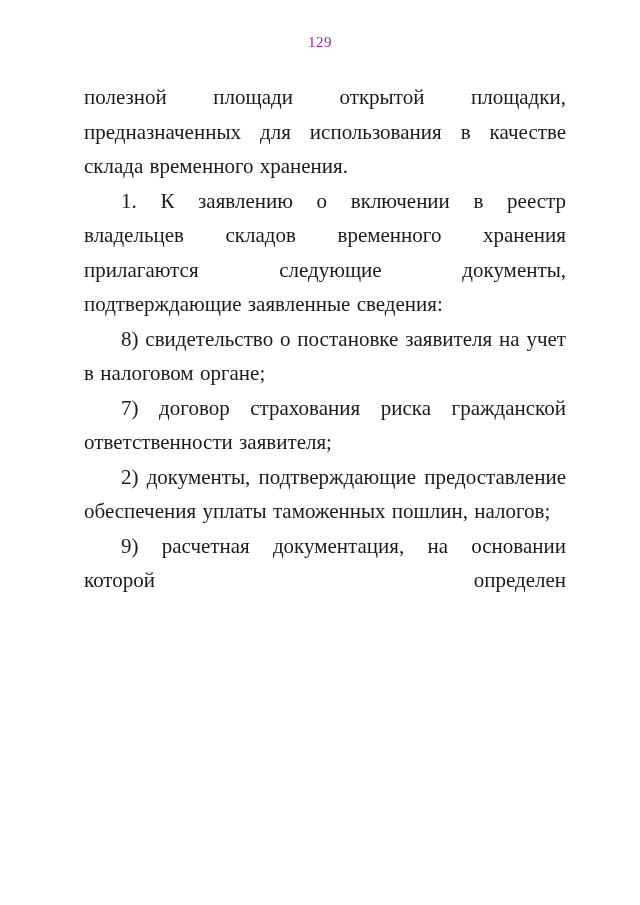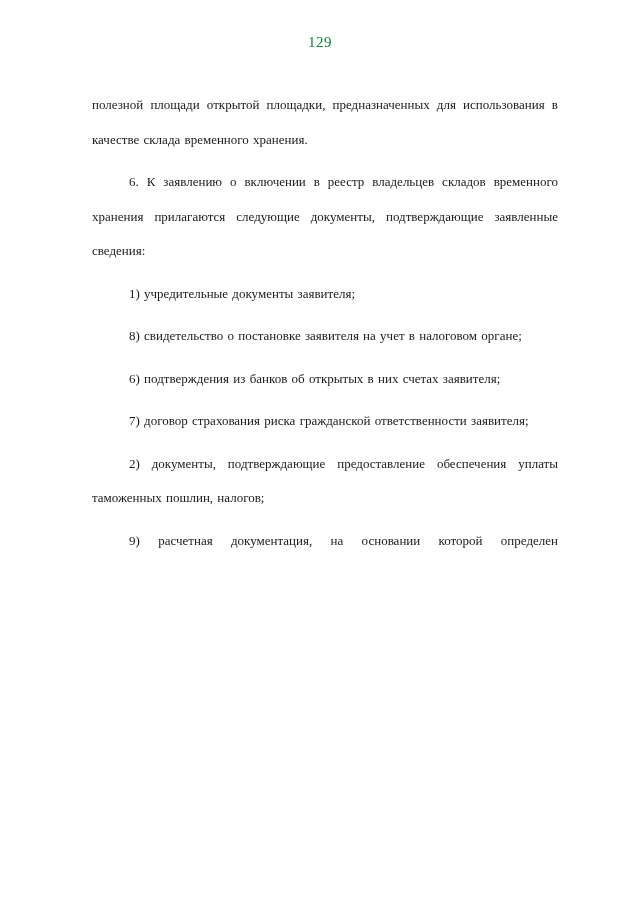--- a/index.html
+++ b/index.html
@@ -18,51 +18,49 @@
     overflow: hidden;
   }
   .page-number {
     position: absolute;
     top: 34px;
     left: 0;
     width: 100%;
     text-align: center;
     font-size: 15px;
     letter-spacing: 0.5px;
-    color: #15803d;
+    color: #a21caf;
   }
   .content {
     position: absolute;
     top: 80px;
     left: 84px;
     right: 74px;
   }
   .para {
-    margin: 8px;
-    font-size: 13px;
+    margin: 0;
+    font-size: 21px;
     line-height: 34.5px;
     text-align: justify;
     text-indent: 37px;
     word-spacing: 1px;
   }
   .para.no-indent {
     text-indent: 0;
   }
   .para.continues {
     text-align-last: justify;
   }
 </style>
 </head>
 <body>
 
 <div class="page">
   <div class="page-number">129</div>
   <div class="content">
     <p class="para no-indent">полезной площади открытой площадки, предназначенных для использования в качестве склада временного хранения.</p>
-    <p class="para">6. К заявлению о включении в реестр владельцев складов временного хранения прилагаются следующие документы, подтверждающие заявленные сведения:</p>
-    <p class="para">1) учредительные документы заявителя;</p>
+    <p class="para">1. К заявлению о включении в реестр владельцев складов временного хранения прилагаются следующие документы, подтверждающие заявленные сведения:</p>
     <p class="para">8) свидетельство о постановке заявителя на учет в налоговом органе;</p>
-    <p class="para">6) подтверждения из банков об открытых в них счетах заявителя;</p>
     <p class="para">7) договор страхования риска гражданской ответственности заявителя;</p>
     <p class="para">2) документы, подтверждающие предоставление обеспечения уплаты таможенных пошлин, налогов;</p>
     <p class="para continues">9) расчетная документация, на основании которой определен</p>
   </div>
 </div>
 
 </body></html>

